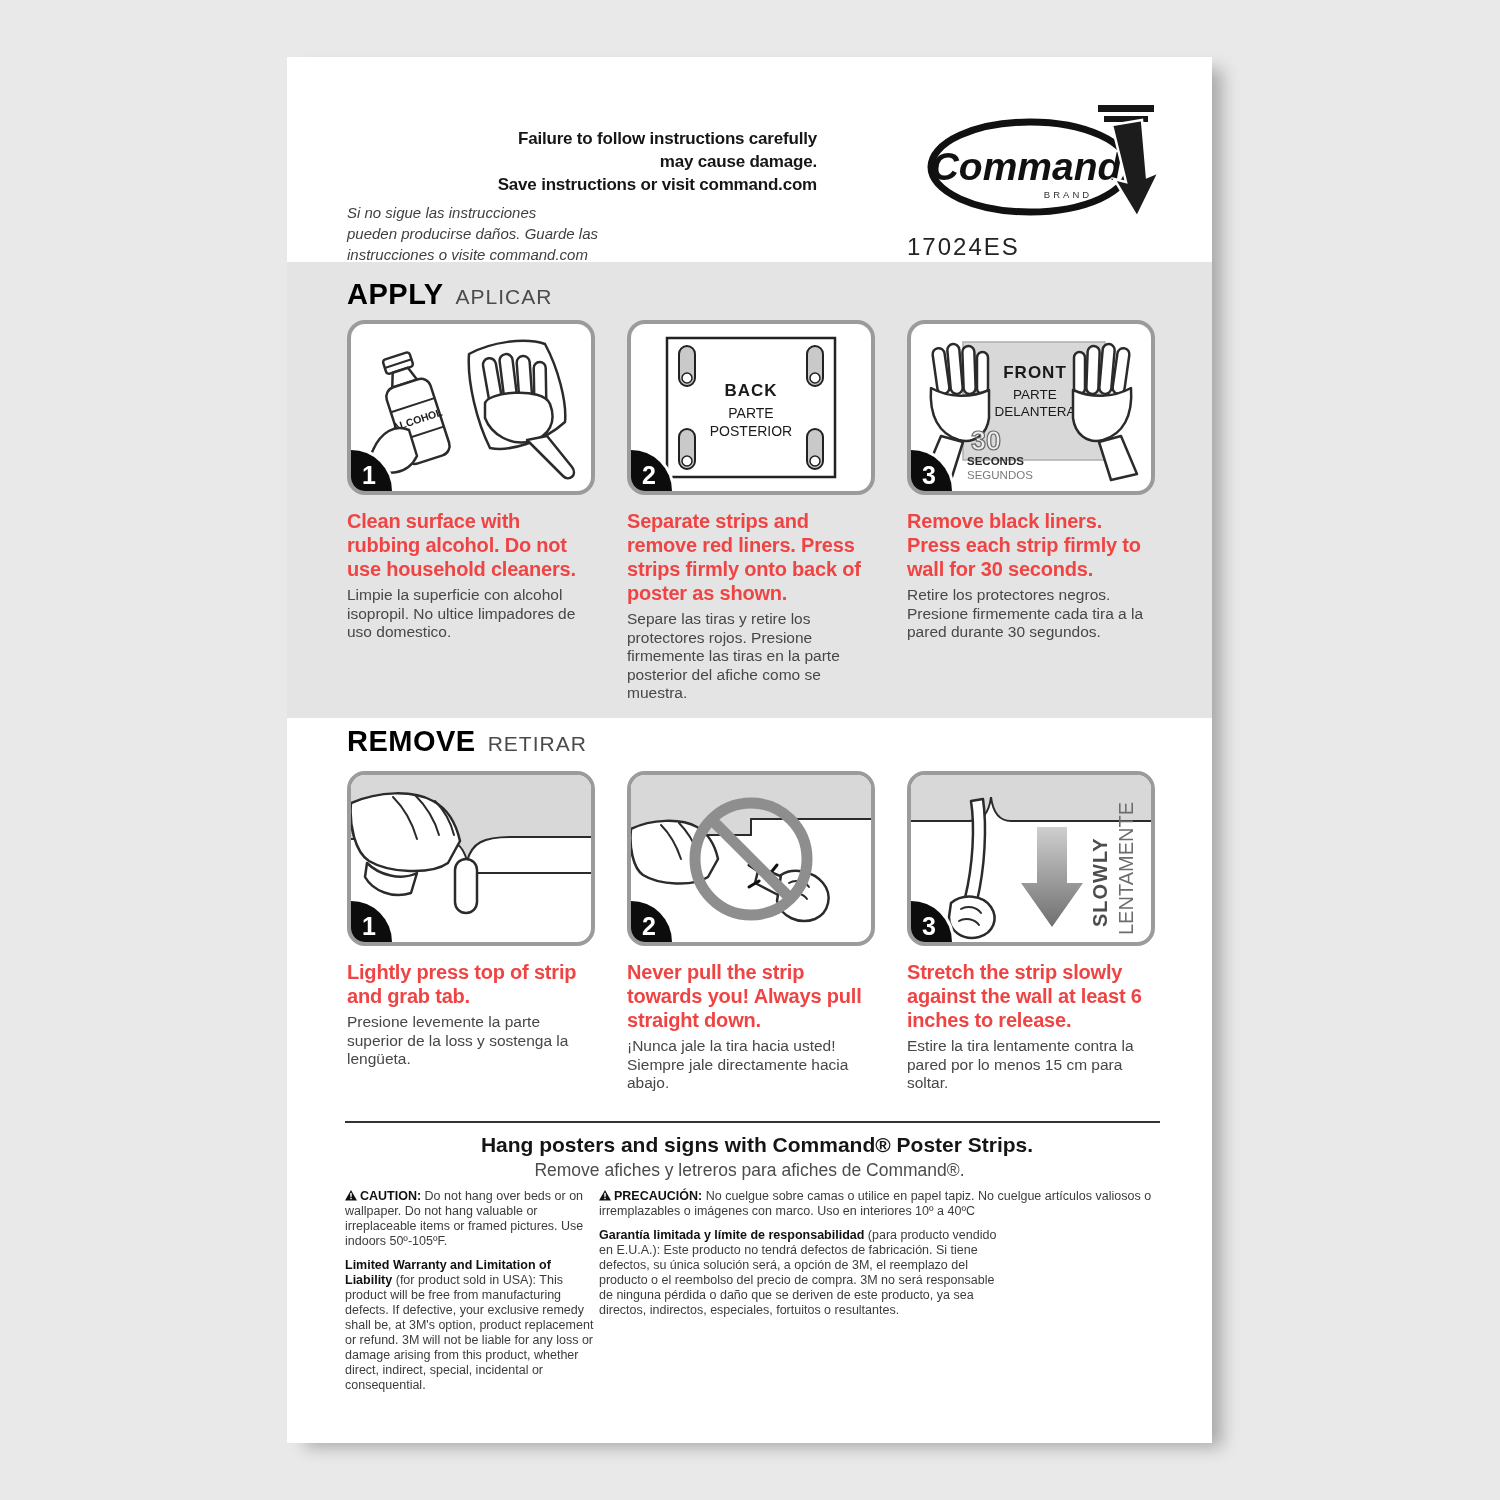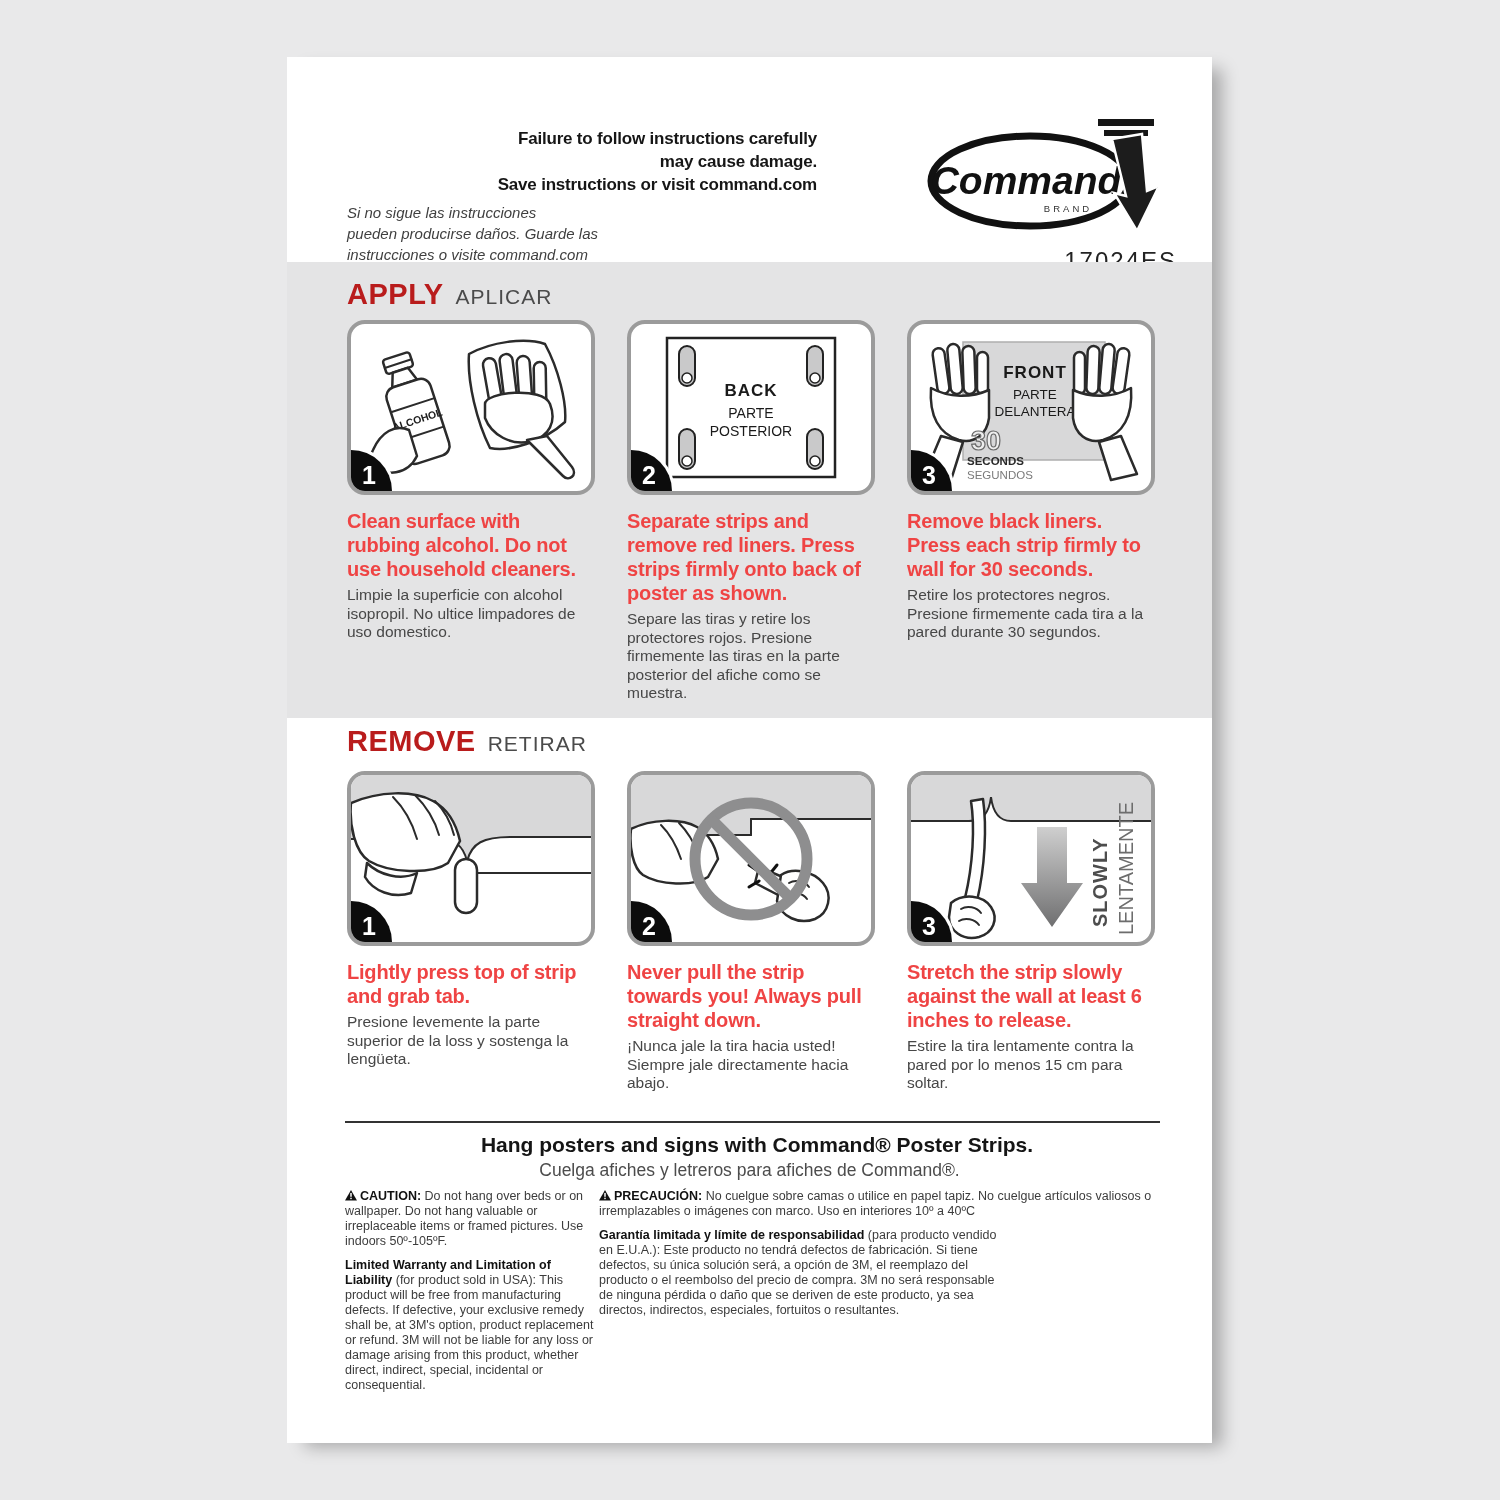--- a/index.html
+++ b/index.html
@@ -4,29 +4,29 @@
 <style>
   * { margin:0; padding:0; box-sizing:border-box; }
   html,body { width:1500px; height:1500px; background:#e9e9ea; font-family:"Liberation Sans", sans-serif; color:#1b1b1b; }
   .card { position:absolute; left:287px; top:57px; width:925px; height:1386px; background:#ffffff;
           box-shadow:14px 8px 16px -4px rgba(0,0,0,.28); }
 
   
   .warn { position:absolute; left:60px; top:70px; width:470px; }
   .warn-en { font-weight:700; font-size:17px; line-height:23px; letter-spacing:-.2px; white-space:pre-line; color:#161616;text-align:right; }
   .warn-es { margin-top:6px; font-size:15px; line-height:21px; color:#3f3f3f; white-space:pre-line;font-style:italic; }
-  .brand { position:absolute; left:620px; top:62px; width:270px; text-align:right; }
+  .brand { position:absolute; left:620px; top:48px; width:270px; text-align:left; }
   .brand svg { display:block; margin:0 auto; }
   .prod-code { font-size:24px; letter-spacing:2px; color:#232323; margin-top:2px; }
   .site { font-size:21px; color:#232323; margin-top:1px; }
 
   
   .band-apply { position:absolute; left:0; top:205px; width:925px; height:456px; background:#e4e4e5; }
   .sec-head { position:absolute; left:60px; }
-  .sec-head .en { font-size:29px; font-weight:800; letter-spacing:.5px; color:#b91c1c; }
+  .sec-head .en { font-size:29px; font-weight:800; letter-spacing:.5px; color:#000000; }
   .sec-head .es { font-size:21px; color:#4b4b4b; letter-spacing:1px; margin-left:12px; }
   .steps { position:absolute; left:60px; display:grid; grid-template-columns:repeat(3,248px); column-gap:32px; }
 
   .illus { position:relative; width:248px; height:175px; background:#fff; border:4px solid #9b9b9b;
            border-radius:18px; overflow:hidden; }
   .illus svg { position:absolute; left:0; top:0; }
   .badge { position:absolute; left:0; bottom:0; width:44px; height:44px; background:#0c0c0c;
            border-top-right-radius:100% 100%; border-top:3px solid #fff; border-right:3px solid #fff; }
   .badge span { position:absolute; left:11px; bottom:1px; color:#fff; font-weight:700; font-size:25px; }
 
@@ -276,21 +276,21 @@
             <span>3</span>
           </div>
       </div>
       <div class="step-heading">Stretch the strip slowly against the wall at least 6 inches to release.</div>
       <div class="step-es">Estire la tira lentamente contra la pared por lo menos 15 cm para soltar.</div>
     </div>
   </div>
 
   <div class="divider"></div>
   <div class="f-title">Hang posters and signs with Command® Poster Strips.</div>
-  <div class="f-sub">Cuelga afiches y letreros para afiches de Command®.</div>
+  <div class="f-sub">Remove afiches y letreros para afiches de Command®.</div>
 
   <div class="legal legal-left">
     <p><svg class="tri" width="12" height="11" viewBox="0 0 13 12">
           <path d="M6.5,0 L13,11.5 H0 Z" fill="#111"></path>
           <rect x="5.7" y="3.2" width="1.6" height="4.2" fill="#fff"></rect>
           <rect x="5.7" y="8.4" width="1.6" height="1.6" fill="#fff"></rect>
         </svg><b>CAUTION:</b> <span>Do not hang over beds or on wallpaper. Do not hang valuable or irreplaceable items or framed pictures. Use indoors 50º-105ºF.</span></p>
     <p><b>Limited Warranty and Limitation of Liability</b> <span>(for product sold in USA): This product will be free from manufacturing defects. If defective, your exclusive remedy shall be, at 3M's option, product replacement or refund. 3M will not be liable for any loss or damage arising from this product, whether direct, indirect, special, incidental or consequential.</span></p>
   </div>
 

